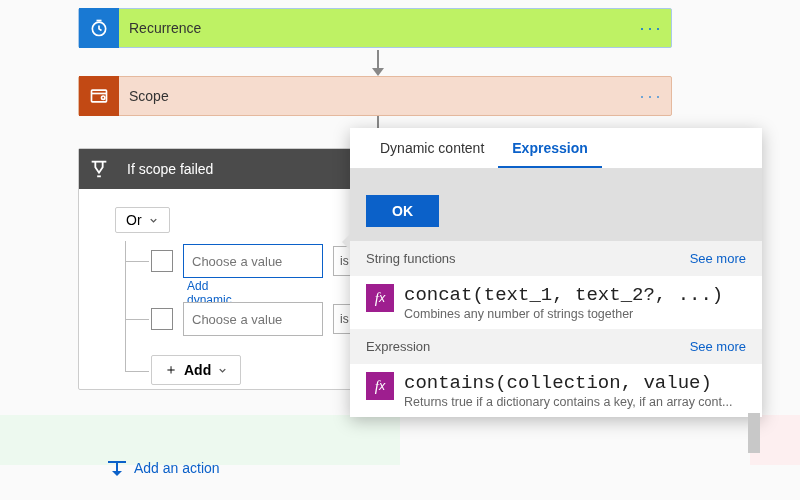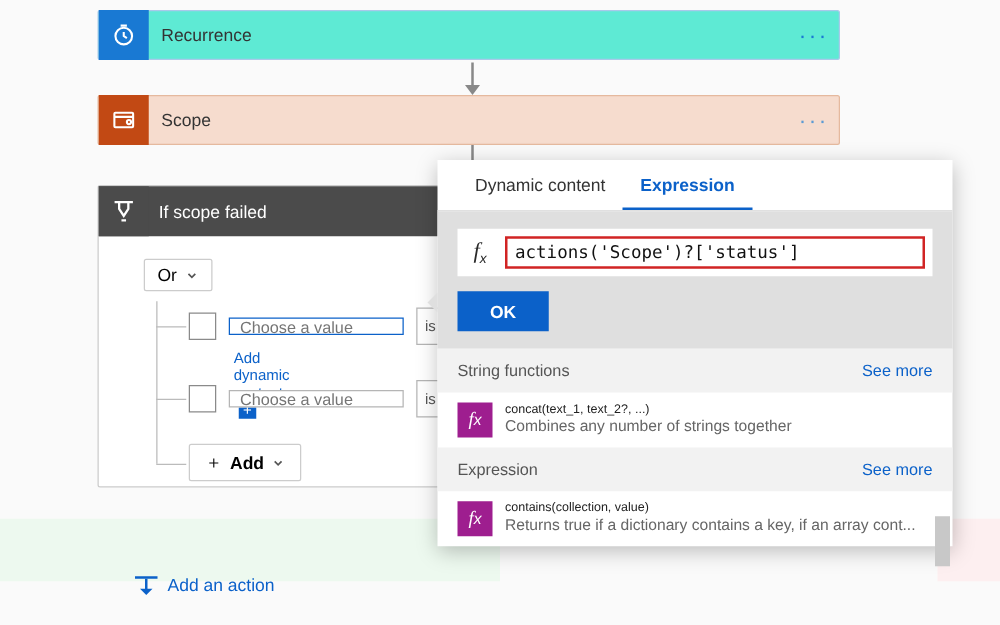--- a/index.html
+++ b/index.html
@@ -3,21 +3,21 @@
 <meta charset="utf-8">
 <style>
   * { box-sizing: border-box; font-family: "Segoe UI", Arial, sans-serif; }
   body { margin:0; width:800px; height:500px; background:#fafafa; overflow:hidden; position:relative; }
 
   .card { position:absolute; left:78px; width:594px; height:40px; border-radius:2px; display:flex; align-items:center; }
   .card-icon { width:40px; height:40px; display:flex; align-items:center; justify-content:center; color:#fff; font-size:18px; }
   .card-title { flex:1; padding-left:10px; font-size:14px; color:#333; }
   .card-menu { width:40px; text-align:center; font-size:18px; letter-spacing:2px; cursor:pointer; }
 
-  .recurrence { top:8px; background:#5eead4; border:1px solid #a9c9ea; }
+  .recurrence { top:8px; background:#bef264; border:1px solid #a9c9ea; }
   .recurrence .card-icon { background:#1979d3; }
   .recurrence .card-menu { color:#1979d3; }
 
   .scope { top:76px; background:#f6dcce; border:1px solid #e5b99e; }
   .scope .card-icon { background:#c24914; }
   .scope .card-menu { color:#5a9bd5; }
 
   .arrow-down { position:absolute; left:372px; top:50px; width:12px; height:26px; }
   .arrow-down .line { position:absolute; left:5px; top:0; width:2px; height:20px; background:#888; }
   .arrow-down .head { position:absolute; left:0; top:18px; width:0; height:0; border-left:6px solid transparent; border-right:6px solid transparent; border-top:8px solid #888; }
@@ -35,21 +35,21 @@
   .tree { position:absolute; left:46px; top:52px; }
   .vline { position:absolute; left:0; top:0; width:1px; height:130px; background:#bbb; }
   .hline1 { position:absolute; left:0; top:20px; width:24px; height:1px; background:#bbb; }
   .hline2 { position:absolute; left:0; top:78px; width:24px; height:1px; background:#bbb; }
   .hline3 { position:absolute; left:0; top:130px; width:24px; height:1px; background:#bbb; }
 
   .row { position:absolute; left:26px; height:34px; display:flex; align-items:center; gap:10px; }
   .row1 { top:3px; }
   .row2 { top:61px; }
   .cb { width:22px; height:22px; border:1px solid #8a8a8a; background:#fff; }
-  .valinput { width:140px; height:14px; border:1px solid #b5b5b5; padding:0 8px; font-size:13px; color:#666; }
+  .valinput { width:140px; height:34px; border:1px solid #b5b5b5; padding:0 8px; font-size:13px; color:#666; }
   .valinput.focus { border:1px solid #0b61c9; }
   .isedit { width:40px; height:30px; border:1px solid #b5b5b5; display:flex; align-items:center; padding-left:6px; font-size:12px; color:#555; }
 
   .adddyn { position:absolute; left:62px; top:38px; font-size:12px; color:#0b61c9; cursor:pointer; }
   .adddyn .pl { display:inline-flex; width:14px; height:14px; background:#0b61c9; color:#fff; align-items:center; justify-content:center; margin-left:4px; font-size:12px; }
 
   .addbtn { position:absolute; left:26px; top:114px; background:#fff; border:1px solid #ccc; border-radius:2px; padding:5px 12px; font-size:14px; display:inline-flex; align-items:center; gap:6px; cursor:pointer; }
 
   .greenbar { position:absolute; left:0; top:415px; width:400px; height:50px; background:#edf9ef; }
   .pinkbar { position:absolute; right:0; top:415px; width:50px; height:50px; background:#fdeff0; }
@@ -74,21 +74,21 @@
   .fxrow { display:flex; background:#fff; align-items:center; height:38px; }
   .fxcell { width:36px; text-align:center; font-style:italic; font-family:"Times New Roman",serif; font-size:18px; color:#2a2a2a; }
   .fxcell sub { font-size:11px; }
   .fxinput { flex:1; height:26px; margin:4px 6px 4px 2px; border:2px solid #d12424; padding:0 6px; font-family:Consolas,monospace; font-size:14px; color:#111; }
   .okbtn { margin-top:12px; background:#0b61c9; color:#fff; border:none; padding:8px 26px; font-size:14px; font-weight:600; cursor:pointer; }
   .catbar { background:#f2f2f2; padding:10px 16px; display:flex; justify-content:space-between; font-size:13px; color:#555; }
   .catbar .sm { color:#0b61c9; cursor:pointer; }
   .fnrow { display:flex; gap:10px; padding:8px 16px; align-items:flex-start; cursor:pointer; }
   .fnicon { width:28px; height:28px; background:#9e1e8f; color:#fff; display:flex; align-items:center; justify-content:center; font-style:italic; font-family:"Times New Roman",serif; font-size:15px; }
   .fntxt { flex:1; }
-  .fnsig { font-size:10px; color:#222; }
+  .fnsig { font-size:19px; color:#222;font-family:Liberation Mono, monospace; }
   .fndesc { font-size:12.5px; color:#666; margin-top:1px; white-space:nowrap; overflow:hidden; text-overflow:ellipsis; }
   .scrollthumb { position:absolute; right:2px; top:285px; width:12px; height:40px; background:#c8c8c8; }
 
   svg { display:block; }
 </style>
 </head>
 <body>
 
 <div class="card recurrence">
   <div class="card-icon">
@@ -188,24 +188,20 @@
   <span>Add an action</span>
 </div>
 
 <div class="panel">
   <div class="panel-beak"></div>
   <div class="tabs">
     <div class="tab">Dynamic content</div>
     <div class="tab active">Expression</div>
   </div>
   <div class="fxarea">
-    <div class="fxrow">
-      <div class="fxcell">f<sub>x</sub></div>
-      <input class="fxinput" value="actions('Scope')?['status']" style="">
-    </div>
     <button class="okbtn">OK</button>
   </div>
 
   <div class="catbar">
     <span>String functions</span>
     <span class="sm">See more</span>
   </div>
   <div class="fnrow">
     <div class="fnicon">f<sub>x</sub></div>
     <div class="fntxt">

